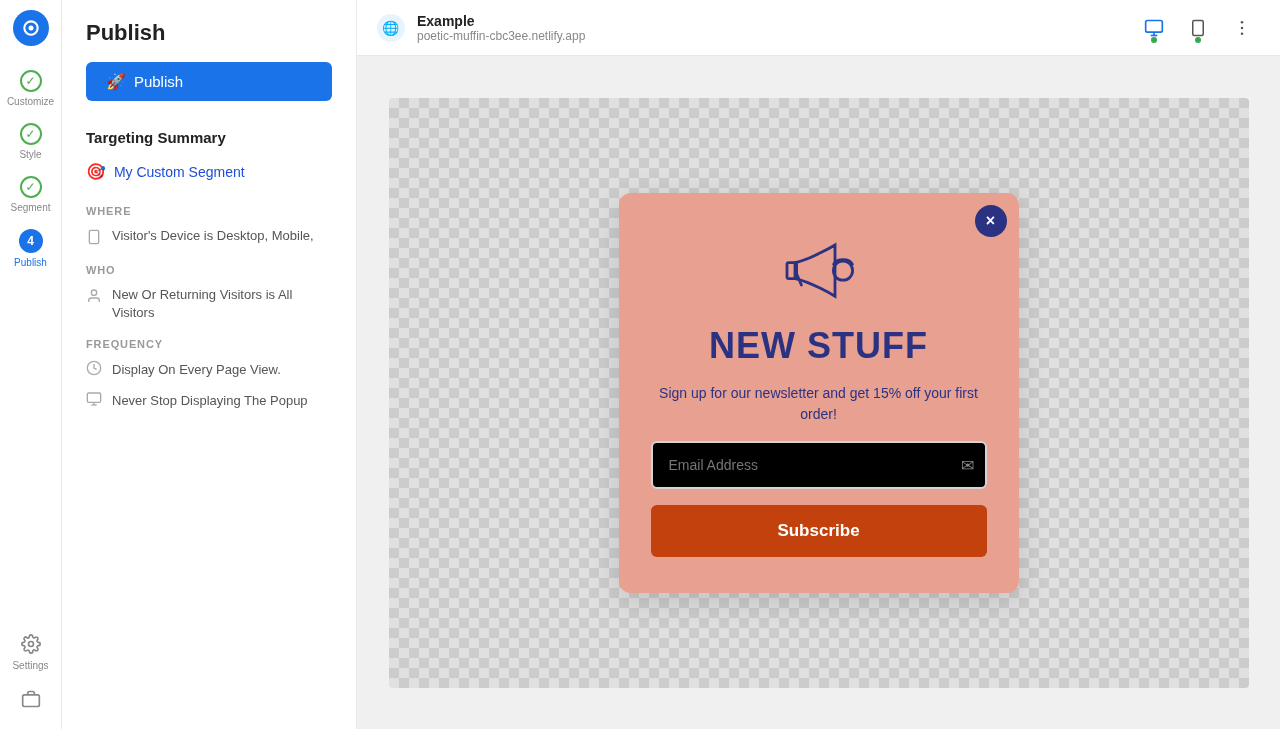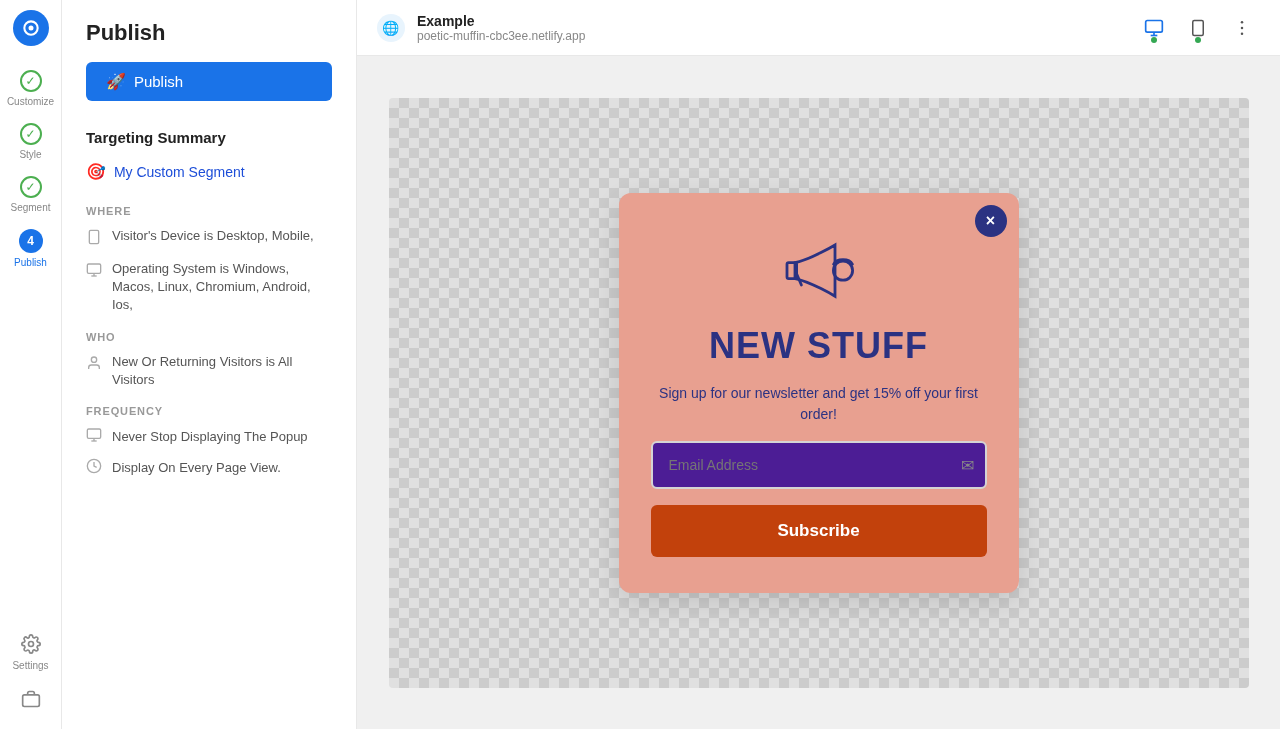--- a/index.html
+++ b/index.html
@@ -255,21 +255,21 @@
     .popup-email-row {
       width: 100%;
       position: relative;
     }
     .popup-email-input {
       width: 100%;
       padding: 14px 44px 14px 16px;
       border: 2px solid #d4d4d4;
       border-radius: 6px;
       font-size: 14px;
-      background: #4c1d95;
+      background: #000000;
       color: #888;
       outline: none;
     }
     .popup-email-icon {
       position: absolute;
       right: 12px; top: 50%;
       transform: translateY(-50%);
       color: #888;
       font-size: 16px;
     }
@@ -371,64 +371,54 @@
   <div class="targeting-row">
     <span class="targeting-row-icon">
       <svg width="16" height="16" viewBox="0 0 24 24" fill="none" stroke="currentColor" stroke-width="2">
           <rect x="5" y="2" width="14" height="20" rx="2"></rect>
           <line x1="12" y1="18" x2="12" y2="18"></line>
         </svg>
     </span>
     <span class="targeting-row-text">Visitor's Device is Desktop, Mobile,</span>
   </div>
 
-  <div class="targeting-row">
-    <span class="targeting-row-icon">
-      <svg width="16" height="16" viewBox="0 0 24 24" fill="none" stroke="currentColor" stroke-width="2">
-          <rect x="2" y="3" width="20" height="14" rx="2"></rect>
-          <line x1="8" y1="21" x2="16" y2="21"></line>
-          <line x1="12" y1="17" x2="12" y2="21"></line>
-        </svg>
-    </span>
-    <span class="targeting-row-text">Operating System is Windows, Macos, Linux, Chromium, Android, Ios,</span>
-  </div>
 
   <div class="section-label">WHO</div>
 
   <div class="targeting-row">
     <span class="targeting-row-icon">
       <svg width="16" height="16" viewBox="0 0 24 24" fill="none" stroke="currentColor" stroke-width="2">
           <path d="M20 21v-2a4 4 0 0 0-4-4H8a4 4 0 0 0-4 4v2"></path>
           <circle cx="12" cy="7" r="4"></circle>
         </svg>
     </span>
     <span class="targeting-row-text">New Or Returning Visitors is All Visitors</span>
   </div>
 
   <div class="section-label">FREQUENCY</div>
+
+  <div class="frequency-row">
+    <span class="frequency-row-icon">
+      <svg width="16" height="16" viewBox="0 0 24 24" fill="none" stroke="currentColor" stroke-width="2">
+          <circle cx="12" cy="12" r="10"></circle>
+          <polyline points="12 6 12 12 16 14"></polyline>
+        </svg>
+    </span>
+    <span class="frequency-row-text">Display On Every Page View.</span>
+  </div>
 
   <div class="frequency-row">
     <span class="frequency-row-icon">
       <svg width="16" height="16" viewBox="0 0 24 24" fill="none" stroke="currentColor" stroke-width="2">
           <rect x="2" y="3" width="20" height="14" rx="2"></rect>
           <line x1="8" y1="21" x2="16" y2="21"></line>
           <line x1="12" y1="17" x2="12" y2="21"></line>
         </svg>
     </span>
     <span class="frequency-row-text">Never Stop Displaying The Popup</span>
-  </div>
-
-  <div class="frequency-row">
-    <span class="frequency-row-icon">
-      <svg width="16" height="16" viewBox="0 0 24 24" fill="none" stroke="currentColor" stroke-width="2">
-          <circle cx="12" cy="12" r="10"></circle>
-          <polyline points="12 6 12 12 16 14"></polyline>
-        </svg>
-    </span>
-    <span class="frequency-row-text">Display On Every Page View.</span>
   </div>
 </aside>
 
 <div class="main-area">
 
   <header class="top-bar">
     <div class="site-icon">🌐</div>
     <div class="site-info">
       <div class="site-name">Example</div>
       <div class="site-url">poetic-muffin-cbc3ee.netlify.app</div>

